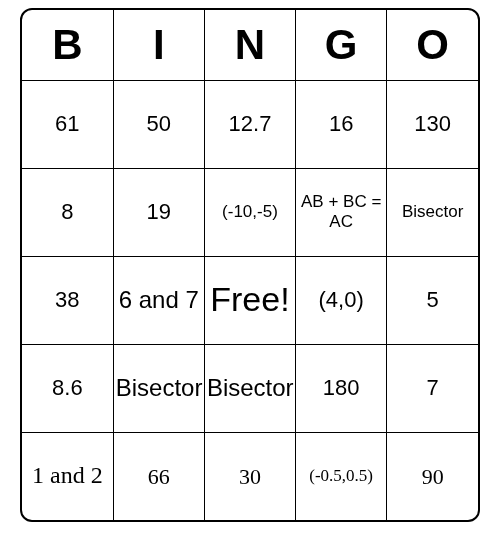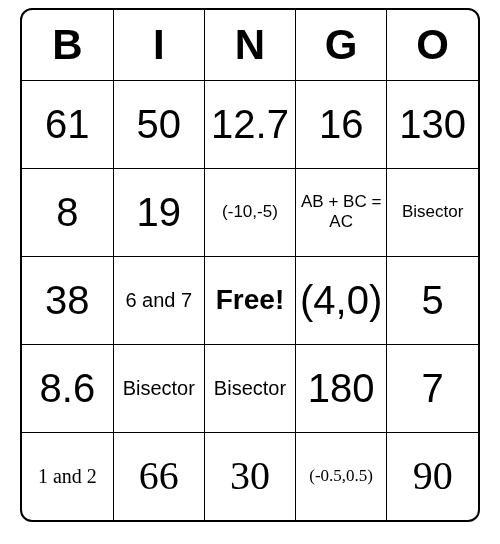--- a/index.html
+++ b/index.html
@@ -35,26 +35,26 @@
     font-size: 42px;
     font-weight: 700;
     height: 70px;
     border-top: none;
   }
   th:first-child, td:first-child { border-left: none; }
   th:last-child, td:last-child { border-right: none; }
   tbody tr:last-child td { border-bottom: none; font-family: Liberation Serif, serif; }
   td {
     height: 88px;
-    font-size: 40px;
+    font-size: 22px;
     font-weight: 400;
   }
   td.sm { font-size: 17px; }
-  td.md { font-size: 20px; }
-  td.free { font-size: 28px; font-weight: bold; }
+  td.md { font-size: 24px; }
+  td.free { font-size: 34px; }
 </style>
 </head>
 <body>
 
 <div class="card">
   <table>
     <thead>
       <tr>
         <th>B</th>
         <th>I</th>

